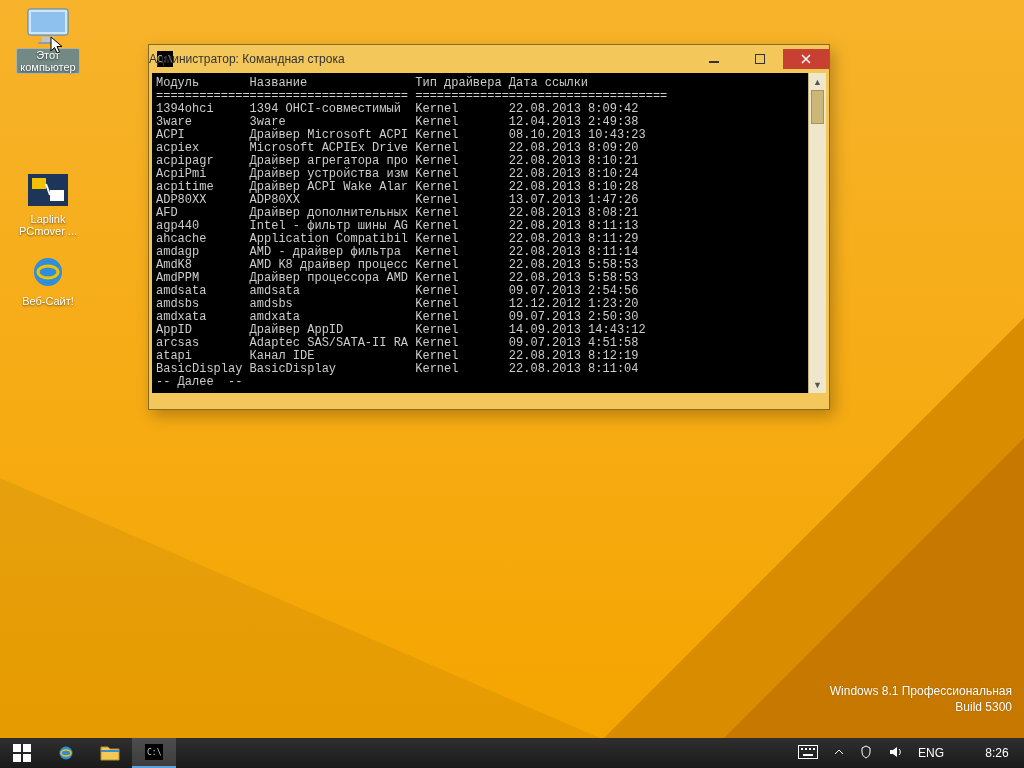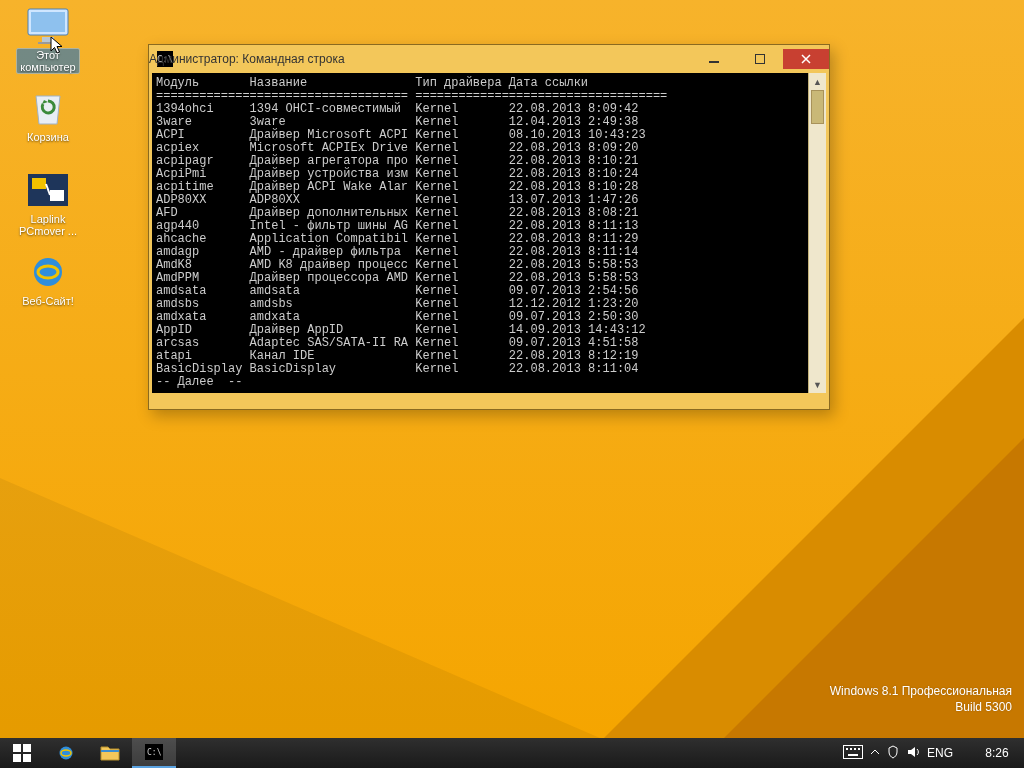--- a/index.html
+++ b/index.html
@@ -34,21 +34,21 @@
     border-left:1px solid #c5b37a;}
   .sbar .arrow{height:17px;display:flex;align-items:center;justify-content:center;font-size:9px;color:#555;}
   .sbar .track{position:absolute;top:17px;bottom:17px;left:2px;right:2px;}
   .sbar .thumb{position:absolute;left:0;right:0;top:0;height:32px;background:#c9b877;border:1px solid #a8925a;}
   .sbar .bot{position:absolute;bottom:0;}
   
   .taskbar{position:absolute;left:0;right:0;bottom:0;height:30px;
     background:linear-gradient(to bottom,#2f2f2f,#1a1a1a);display:flex;align-items:center;color:#fff;}
   .tbtn{width:44px;height:30px;display:flex;align-items:center;justify-content:center;}
   .tbtn.active{background:rgba(255,255,255,.15);border-bottom:2px solid #5aa2e0;box-sizing:border-box;}
-  .tray{margin-left:auto;display:flex;align-items:center;gap:7px;padding:0 10px;font-size:12px;}
+  .tray{margin-left:auto;display:flex;align-items:center;gap:16px;padding:0 10px;font-size:12px;}
   .tray .clk{min-width:34px;text-align:center;margin-left:20px;}
 </style>
 </head>
 <body>
 
 <div class="desktop">
   <div class="fold c"></div>
   <div class="fold a"></div>
   <div class="fold b"></div>
 
@@ -61,30 +61,20 @@
           <rect x="12" y="35" width="20" height="2" fill="#9a9a9a"></rect>
         </svg>
     </div>
     <span class="lbl">Этот<br>компьютер</span>
     
     <svg style="position:absolute;left:40px;top:30px" width="16" height="20">
         <path d="M1 1 L1 15 L4.5 11.5 L7 17 L9.5 16 L7 10.5 L12 10.5 Z" fill="#fff" stroke="#000" stroke-width="1"></path>
       </svg>
   </div>
 
-  <div class="dicon" style="left:10px;top:88px">
-    <div class="glyph">
-      <svg width="40" height="40" viewBox="0 0 40 40">
-          <path d="M8 8 L32 8 L29 36 L11 36 Z" fill="#e9eef4" stroke="#9fb2c7"></path>
-          <path d="M20 13 a6 6 0 1 1 -5 3" fill="none" stroke="#3b8a3b" stroke-width="3"></path>
-          <path d="M14 16 l2 -4 l4 2 z" fill="#3b8a3b"></path>
-        </svg>
-    </div>
-    <span class="lbl">Корзина</span>
-  </div>
 
   <div class="dicon" style="left:10px;top:252px">
     <div class="glyph">
       <svg width="40" height="40" viewBox="0 0 40 40">
           <circle cx="20" cy="20" r="14" fill="#2f8edb"></circle>
           <path d="M10 20 a10 6 0 0 1 20 0 a10 6 0 0 1 -20 0" fill="none" stroke="#f2c200" stroke-width="3"></path>
         </svg>
     </div>
     <span class="lbl">Веб-Сайт!</span>
   </div>

